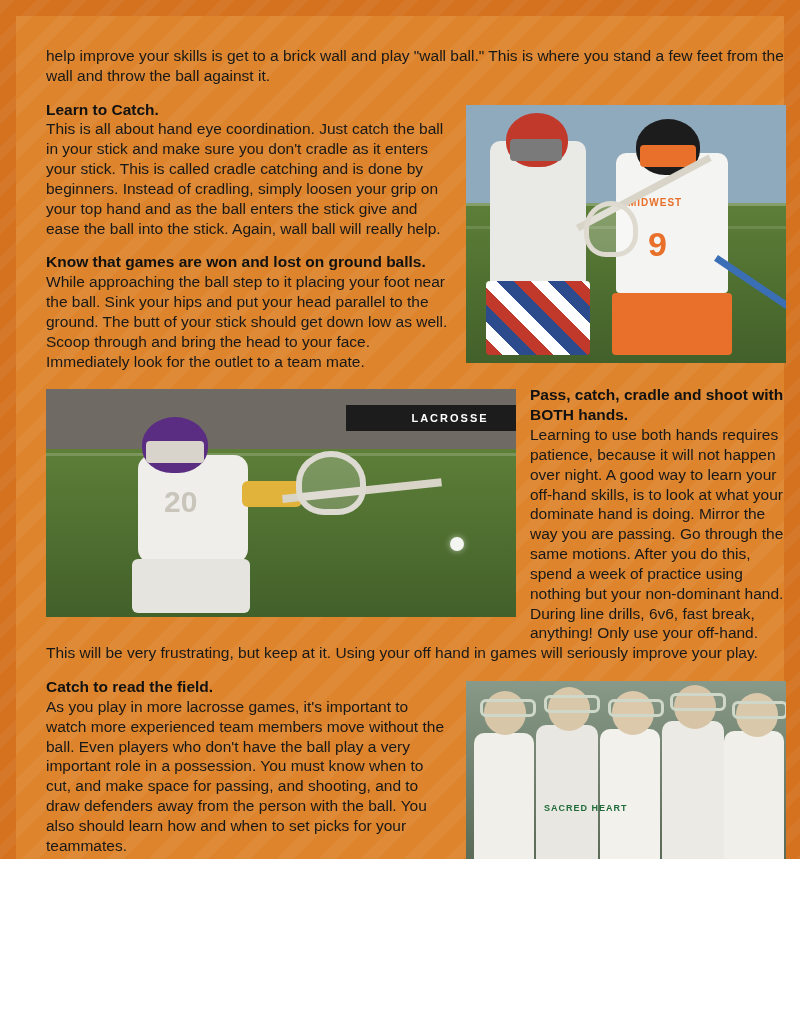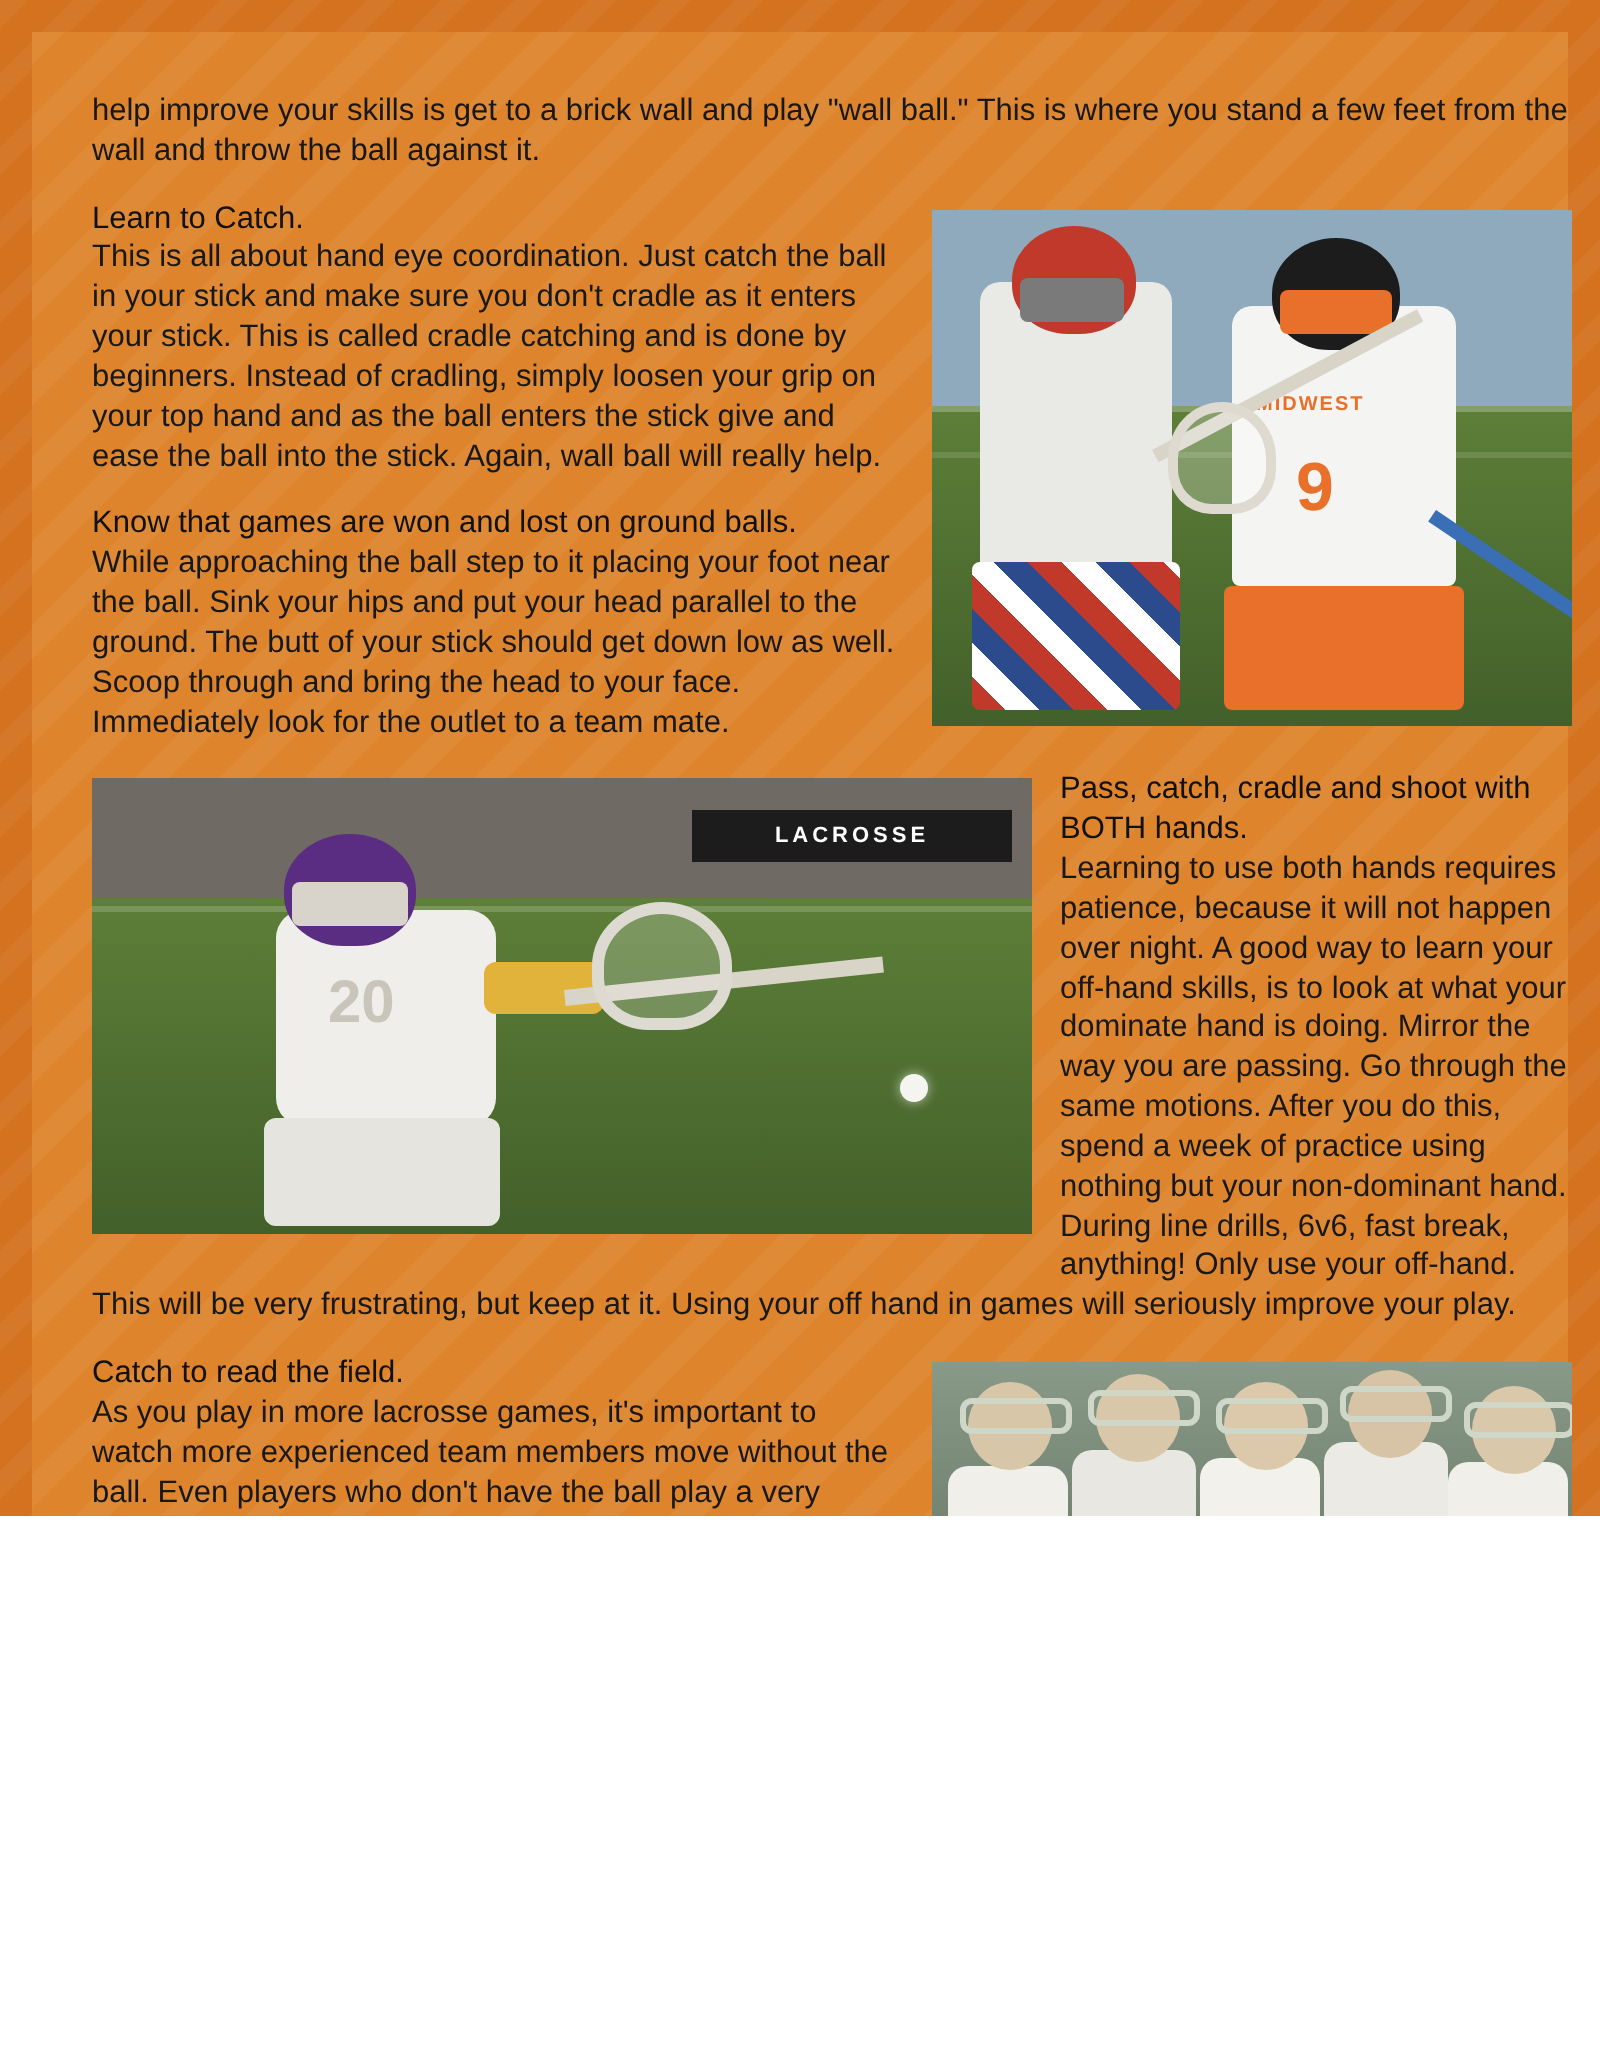--- a/index.html
+++ b/index.html
@@ -6,21 +6,21 @@
     margin: 0;
     padding: 0;
     background: #ffffff;
   }
   body {
     font-family: "Liberation Sans", sans-serif;
   }
   .page {
     position: relative;
     width: 800px;
-    height: 758px;
+    height: 859px;
     overflow: hidden;
     background: #d4721f;
     background-image:
       repeating-linear-gradient(135deg,
         rgba(255,255,255,0.045) 0px,
         rgba(255,255,255,0.045) 10px,
         rgba(0,0,0,0) 10px,
         rgba(0,0,0,0) 26px);
   }
   
@@ -48,21 +48,21 @@
     margin: 0;
     color: #1a1a1a;
   }
   .body-text {
     font-size: 15.5px;
     line-height: 1.28;
     color: #181818;
   }
   .heading {
     font-size: 15.5px;
-    font-weight: normal;
+    font-weight: bold;
     line-height: 1.28;
     color: #111111;
   }
   .block {
     margin-bottom: 14px;
   }
 
   
   .photo {
     position: relative;
@@ -135,20 +135,21 @@
     box-shadow: 0 0 6px rgba(255,255,255,0.6);
   }
   .banner {
     position: absolute;
     background: #1c1c1c;
     color: #ffffff;
     font-size: 11px;
     letter-spacing: 2px;
     text-align: center;
     font-weight: bold;
+    padding-left: 24px;
   }
 </style>
 </head>
 <body>
 
 <div class="page">
   <div class="panel">
     <div class="content">
 
       <p class="body-text block">help improve your skills is get to a brick wall and play "wall ball." This is where you stand a few feet from the wall and throw the ball against it.</p>

